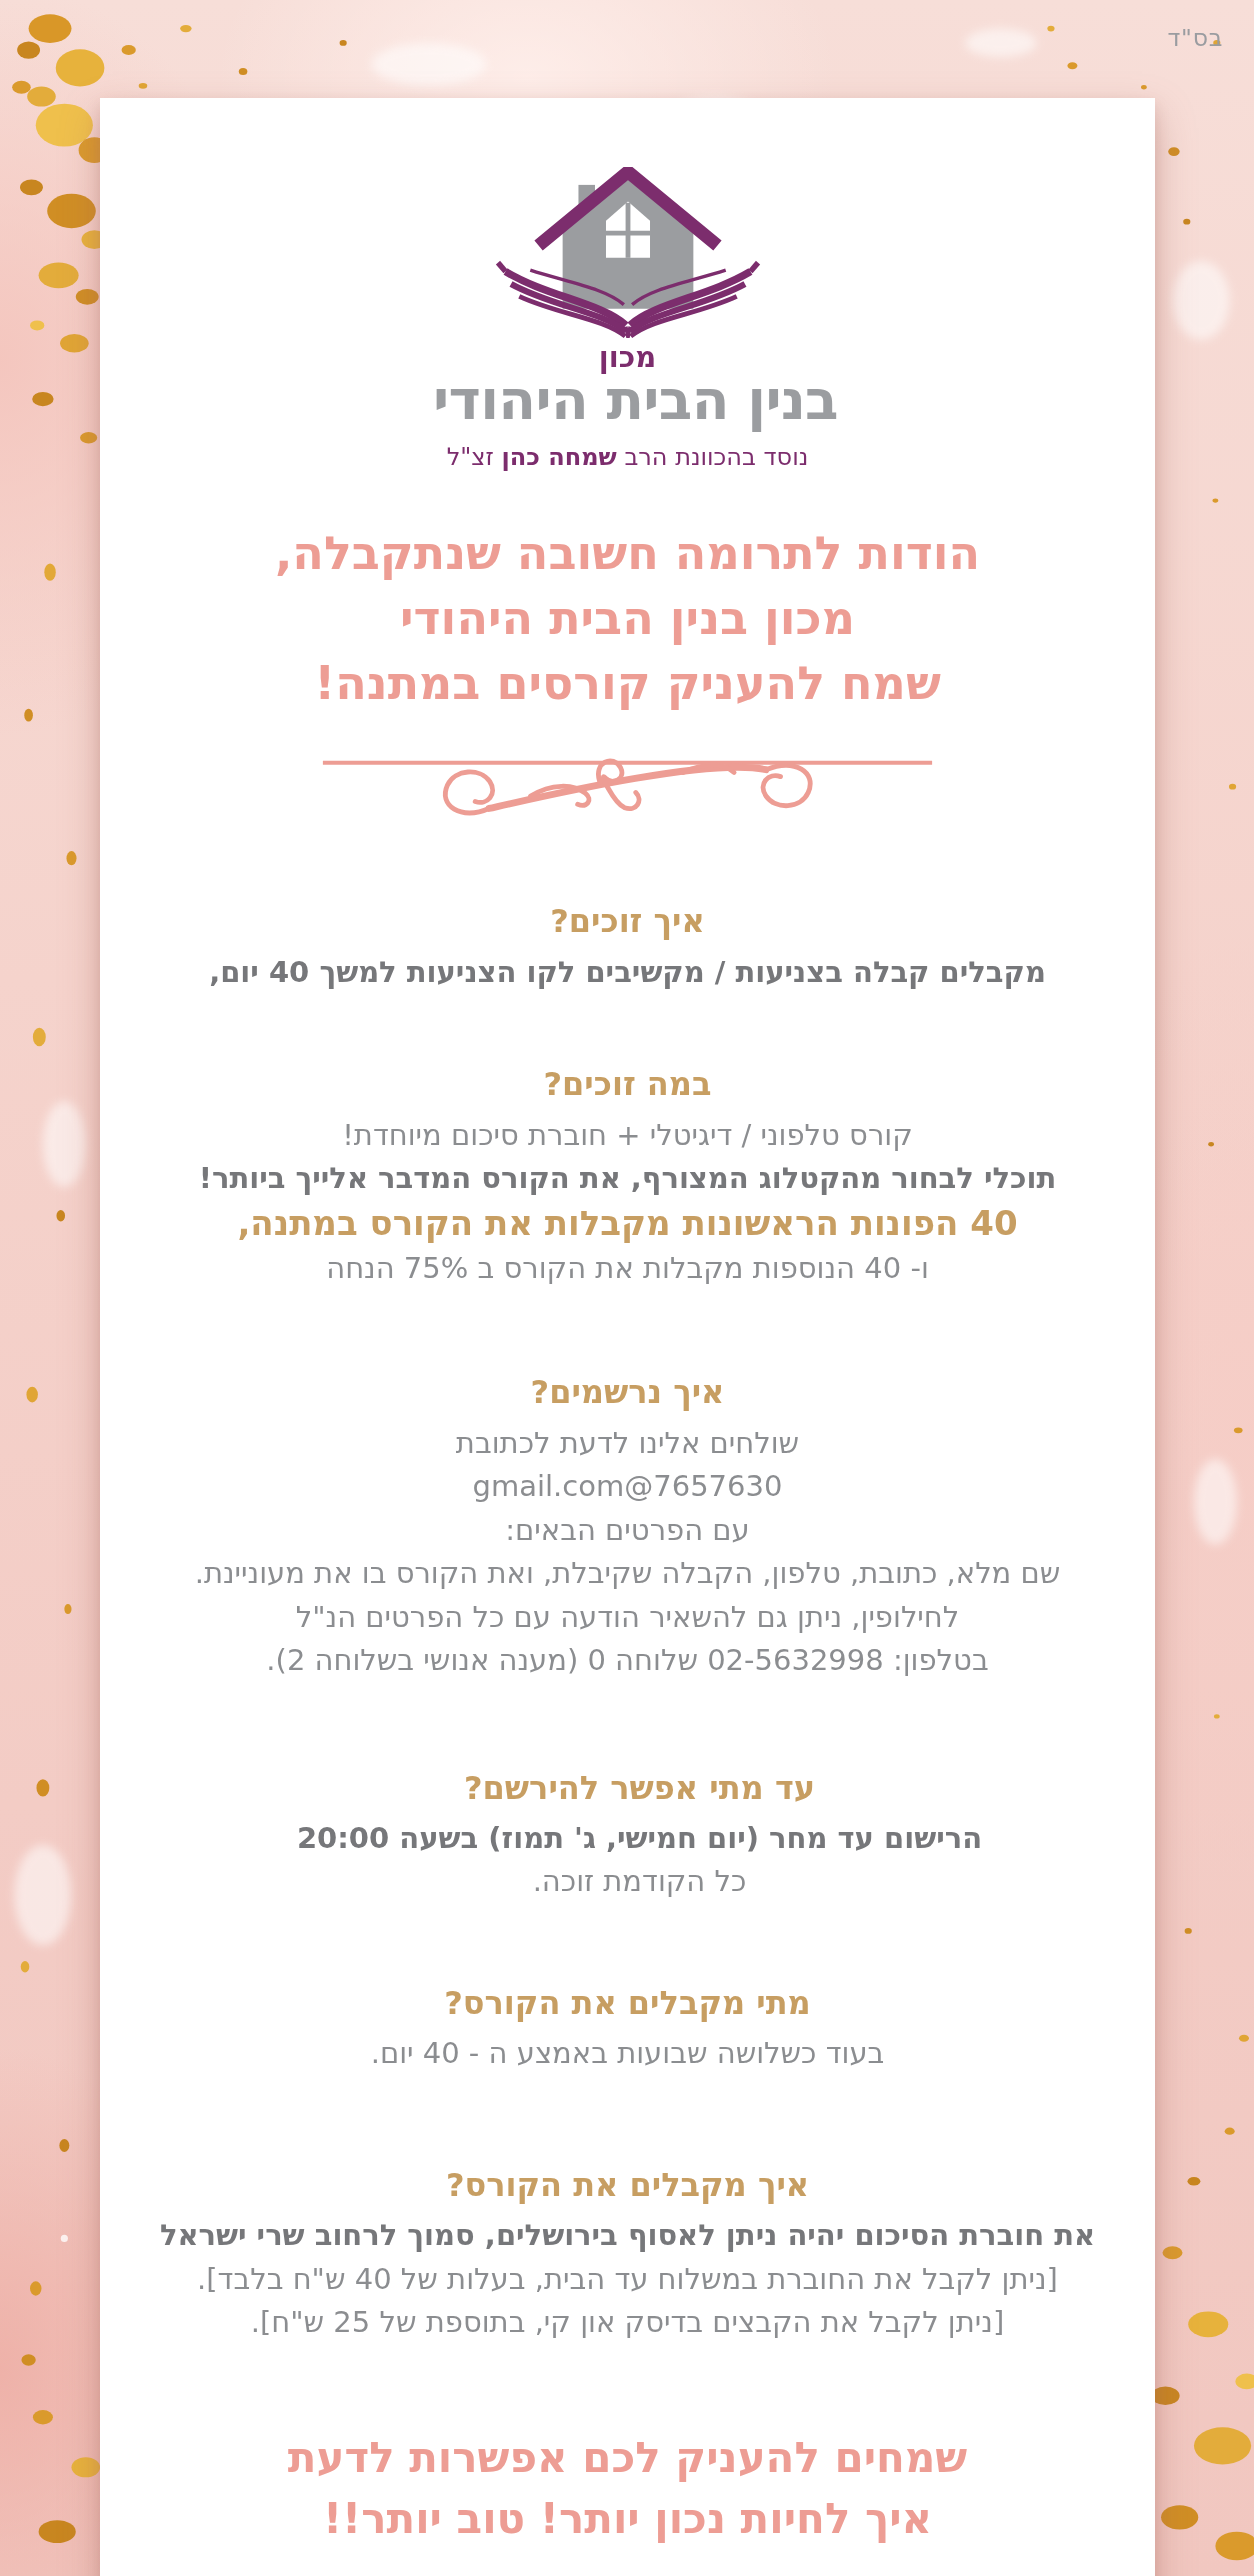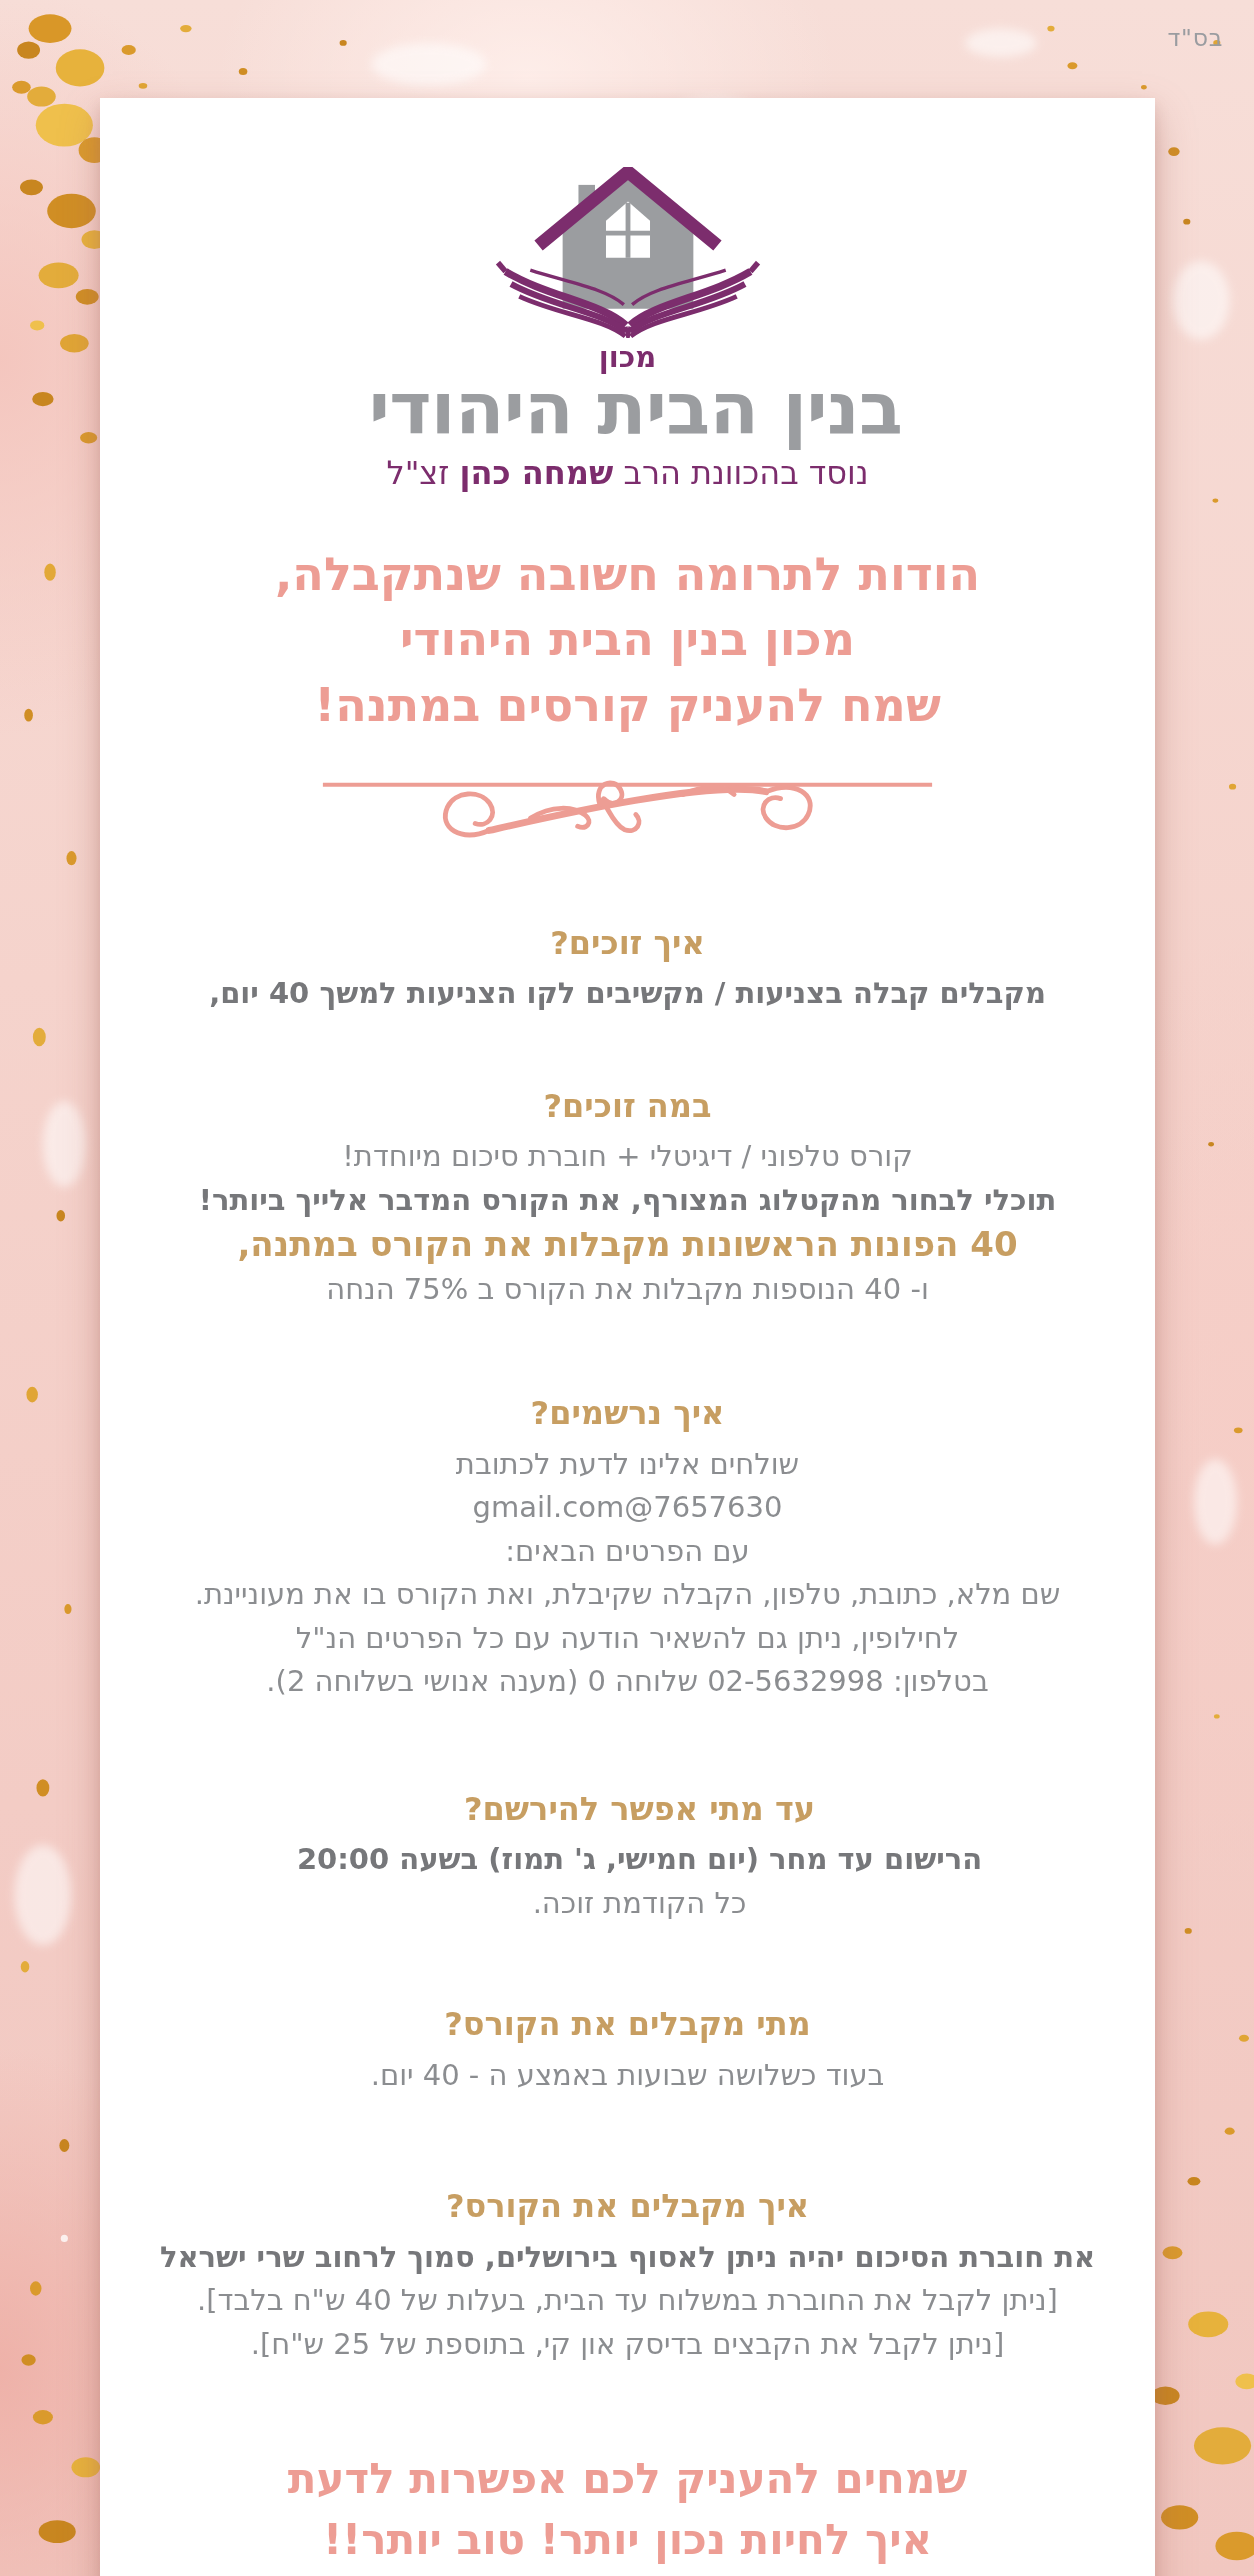--- a/index.html
+++ b/index.html
@@ -16,22 +16,22 @@
   }
   .bg-svg{position:absolute;left:0;top:0;width:1254px;height:2576px;}
   .bsd{position:absolute;top:24px;right:31px;font-size:23.6px;color:#9A9CA0;letter-spacing:0.7px;}
   .card{
     position:absolute;left:100px;top:98px;width:1055px;height:2548px;
     background:#ffffff;text-align:center;direction:rtl;
     box-shadow:0 17px 36px rgba(168,106,96,.40),0 5.7px 13px rgba(168,106,96,.22);
   }
   .logo-svg{margin-top:69px;width:266px;height:172px;}
   .logo-makon{color:#7C2D6D;font-weight:bold;font-size:29px;line-height:1.05;}
-  .logo-name{color:#9B9DA0;font-weight:bold;font-size:72px;line-height:1.02;letter-spacing:-0.7px;padding-left:16px;}
-  .logo-tagline{color:#7C2D6D;font-size:32px;margin-top:8px;}
+  .logo-name{color:#9B9DA0;font-weight:bold;font-size:55px;line-height:1.02;letter-spacing:-0.7px;padding-left:16px;}
+  .logo-tagline{color:#7C2D6D;font-size:24px;margin-top:14px;}
   .logo-tagline .bb{font-weight:bold;}
   .title{margin-top:50px;color:#ED9D94;font-weight:bold;font-size:46px;line-height:1.42;}
   .flourish{margin-top:26px;width:629px;height:90px;}
   .sec .h{color:#C79E62;font-weight:bold;font-size:32px;line-height:1.2;margin-bottom:10px;}
   .line{font-size:29px;line-height:1.5;}
   .r{color:#8B8D90;}
   .b{color:#76777A;font-weight:bold;}
   .gb{color:#C79E62;font-weight:bold;font-size:34px;line-height:1.35;}
   #sec-0{margin-top:67px;}
   #sec-1{margin-top:71px;}

